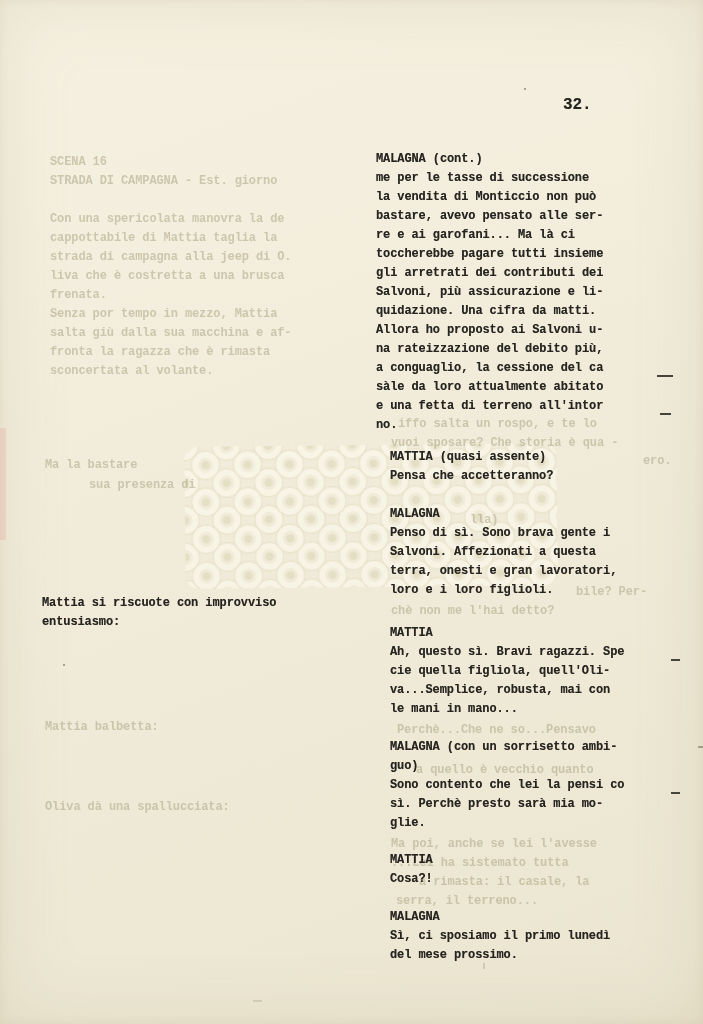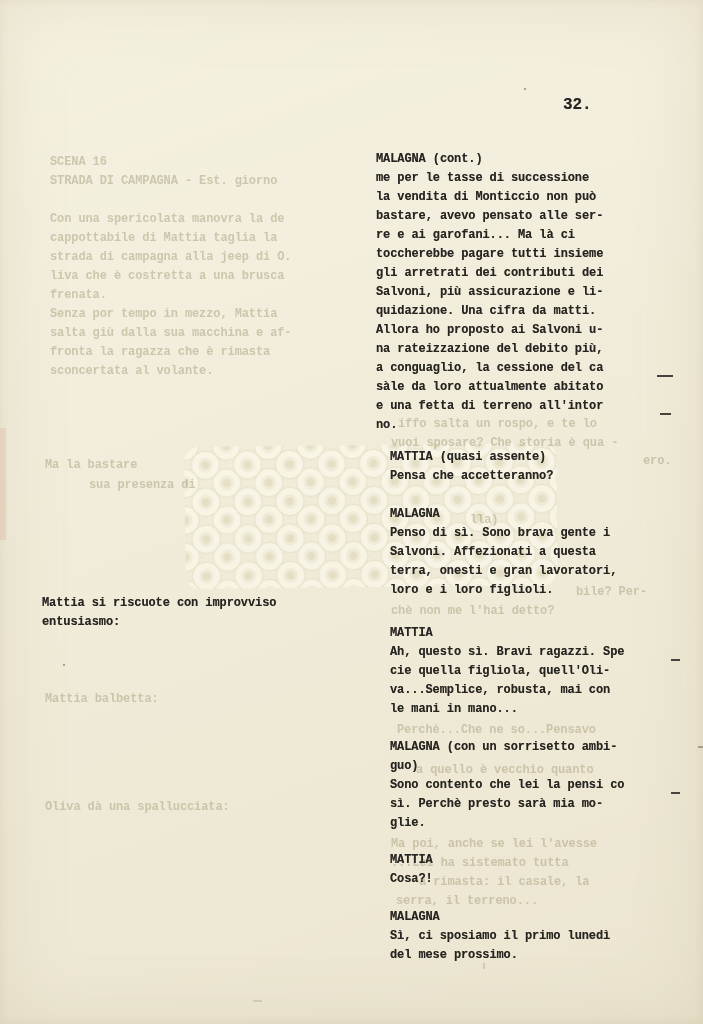--- a/index.html
+++ b/index.html
@@ -41,21 +41,21 @@
   .db5{left:390px;top:851px;}
   .db6{left:390px;top:908px;}
   .ghost{
     color:var(--ghost);
     opacity:.62;
     text-shadow:none;
     filter:blur(.4px);
     z-index:2;
   }
   .gscene{left:50px;top:153px;}
-  .gf0{left:45px;top:690px;}
+  .gf0{left:45px;top:718px;}
   .gf1{left:45px;top:798px;}
   .gf2{left:45px;top:456px;}
   .gf3{left:45px;top:476px;margin-left:44px;}
   .gf4{left:398px;top:415px;}
   .gf5{left:391px;top:434px;}
   .gf6{left:643px;top:452px;}
   .gf7{left:470px;top:511px;}
   .gf8{left:576px;top:583px;}
   .gf9{left:391px;top:602px;}
   .gf10{left:397px;top:721px;}

